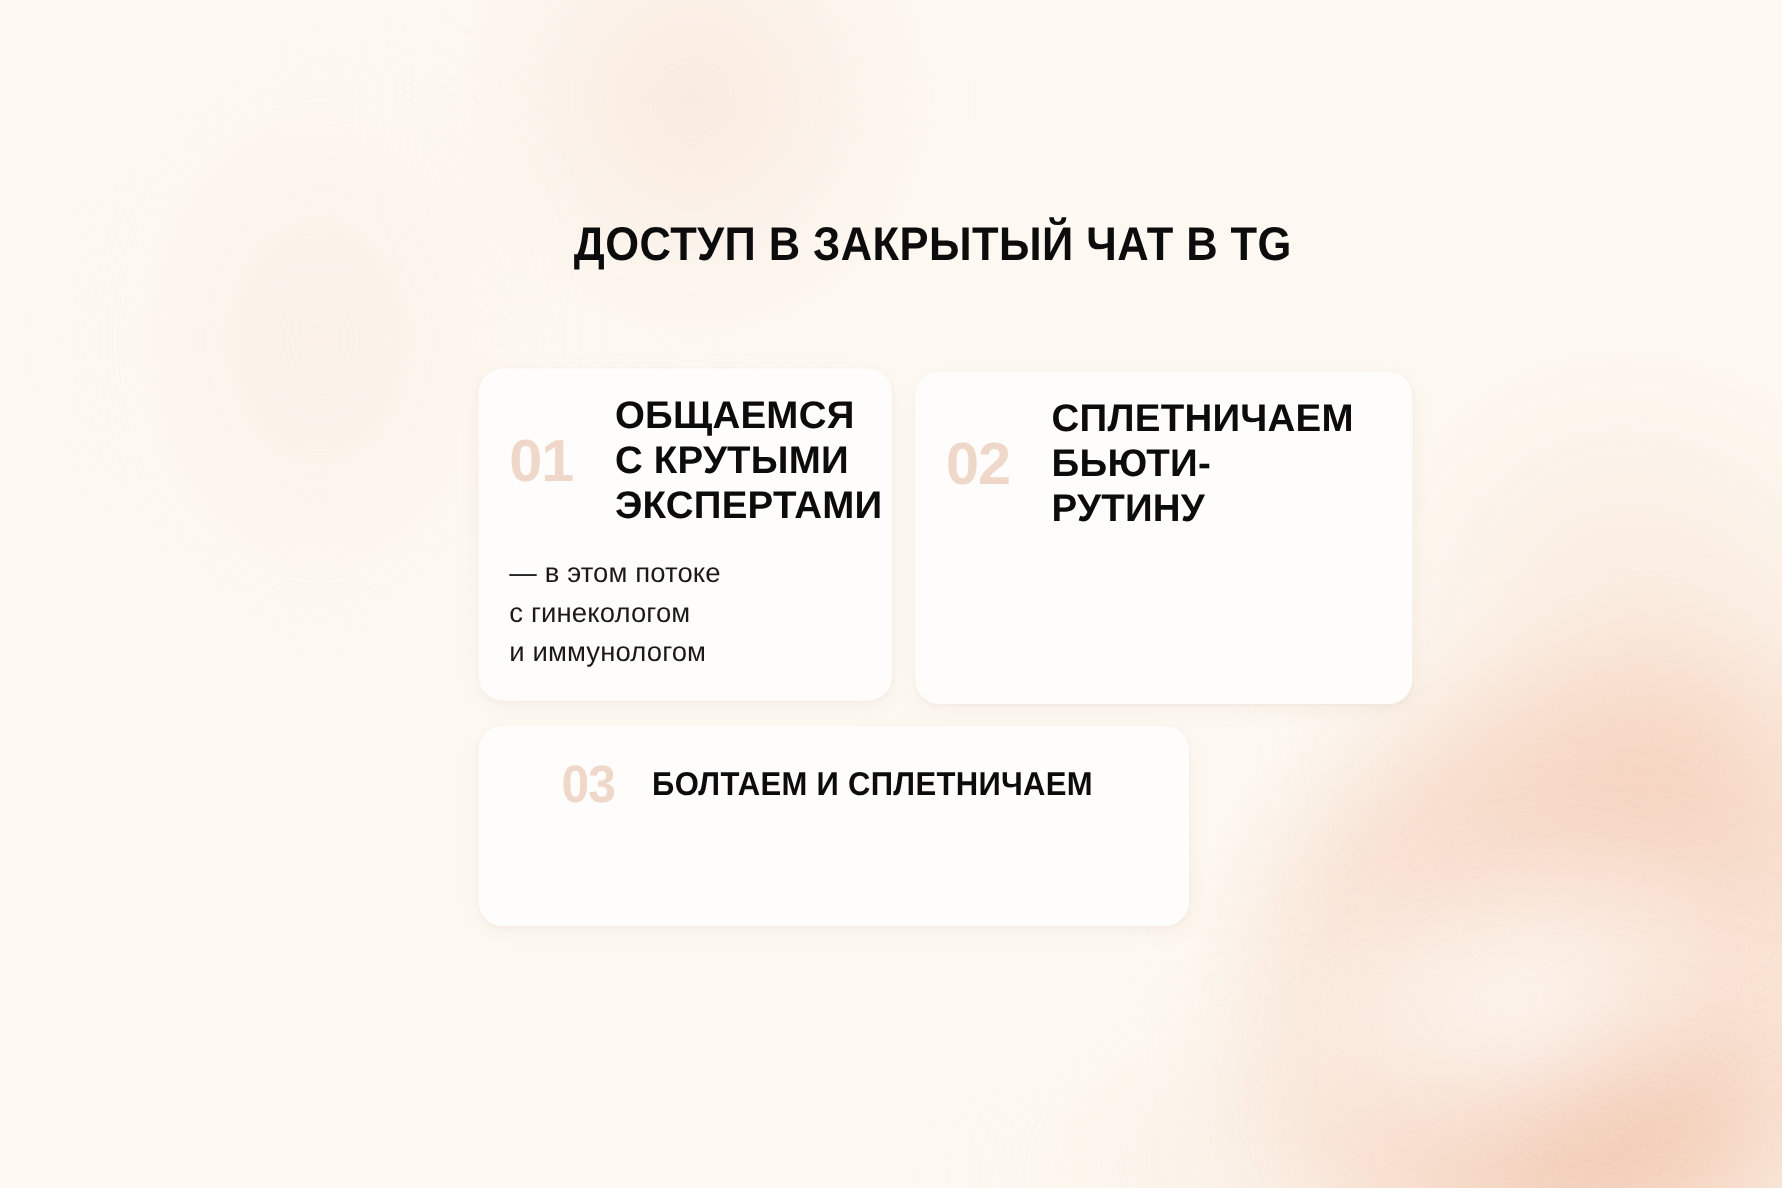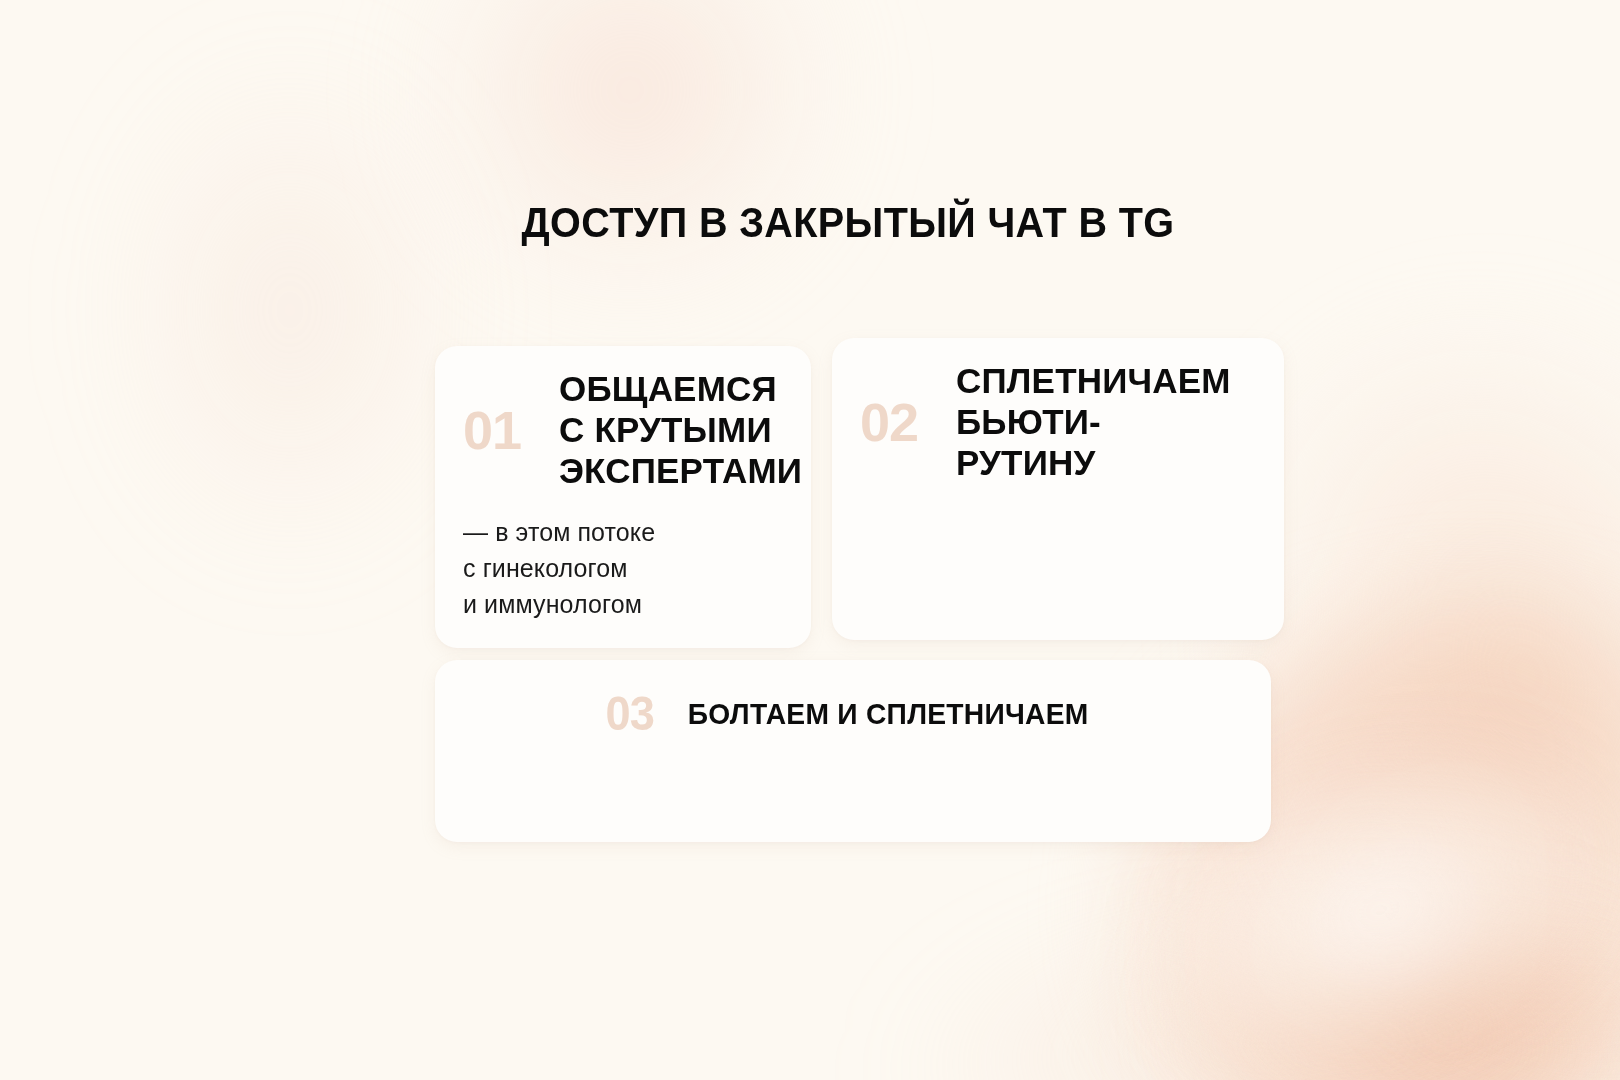--- a/index.html
+++ b/index.html
@@ -122,23 +122,23 @@
   }
 
   .card {
     position: absolute;
     background: #FEFDFB;
     border-radius: 22px;
     box-shadow: 0 5px 16px rgba(190,160,135,0.10),
                 0 1px 3px rgba(190,160,135,0.06);
   }
 
-  #card-1 { left: 397px; top: 346px; width: 376px; height: 302px; }
+  #card-1 { left: 397px; top: 335px; width: 376px; height: 302px; }
   #card-2 { left: 794px; top: 338px; width: 452px; height: 302px; }
-  #card-3 { left: 397px; top: 660px; width: 836px; height: 182px; }
+  #card-3 { left: 397px; top: 660px; width: 646px; height: 182px; }
 
   
   .card-head {
     display: flex;
     align-items: center;
   }
   .card-num {
     color: #EFD8C9;
     font-weight: 700;
     line-height: 1;

